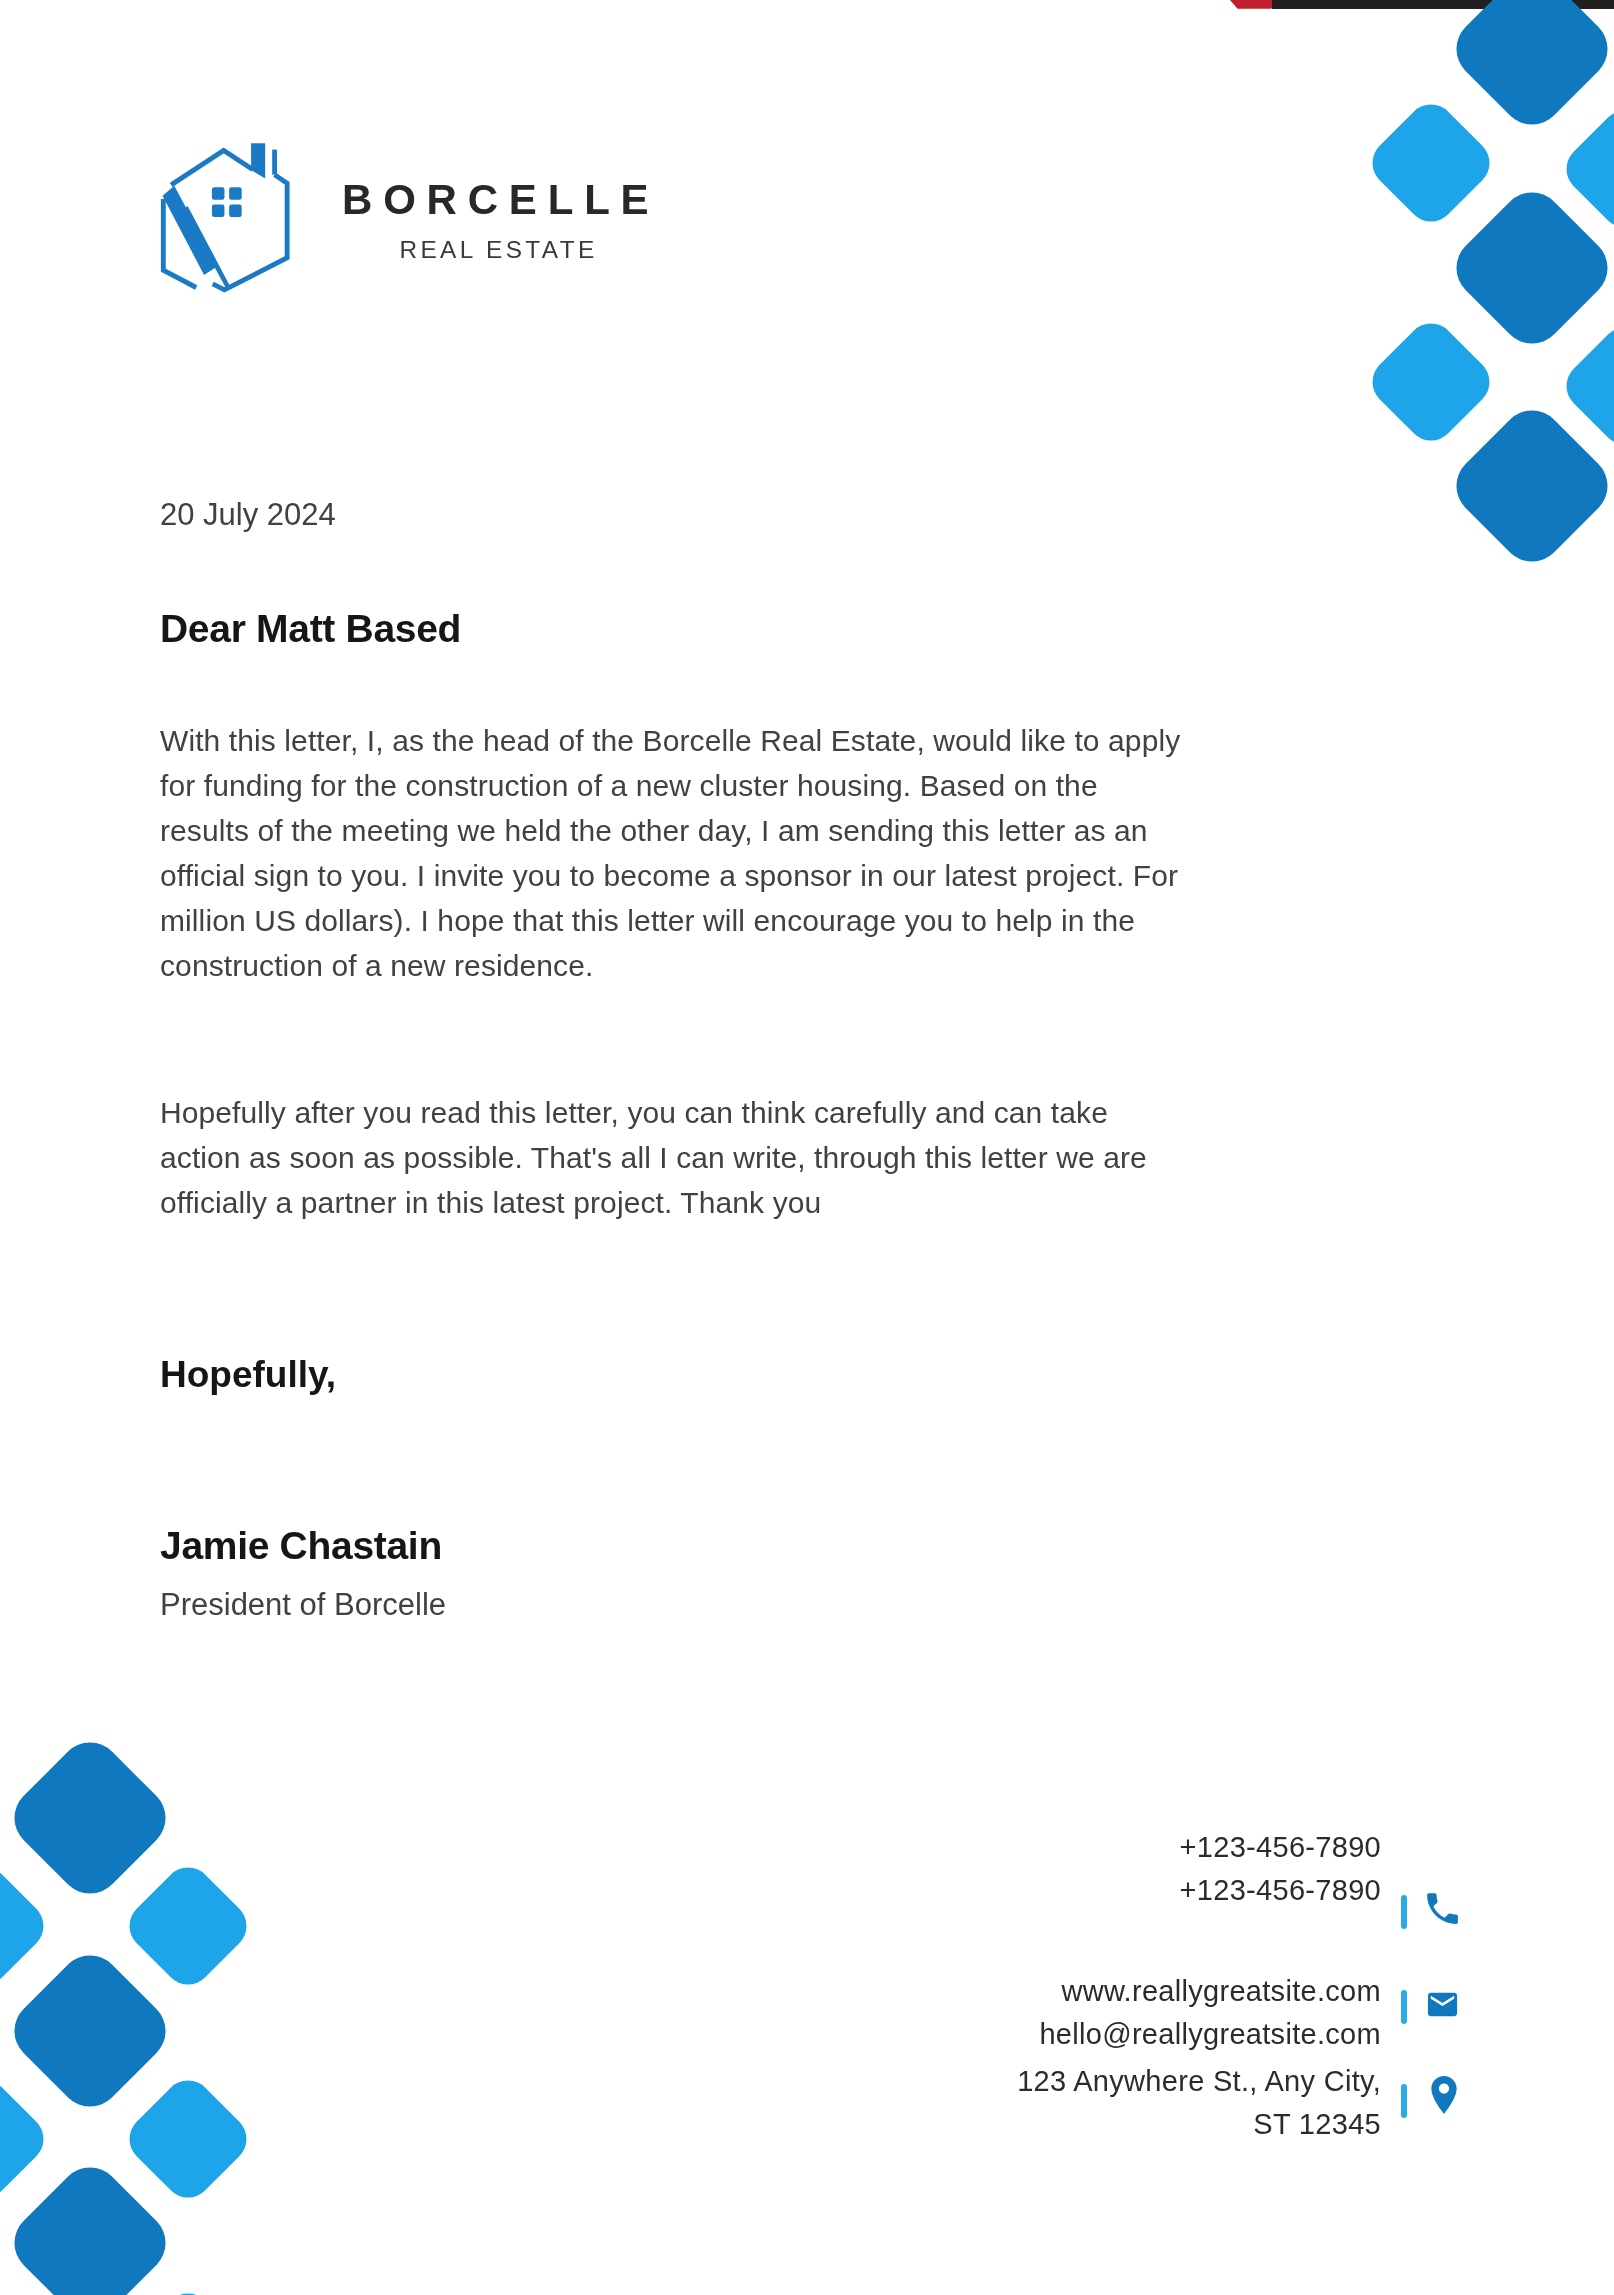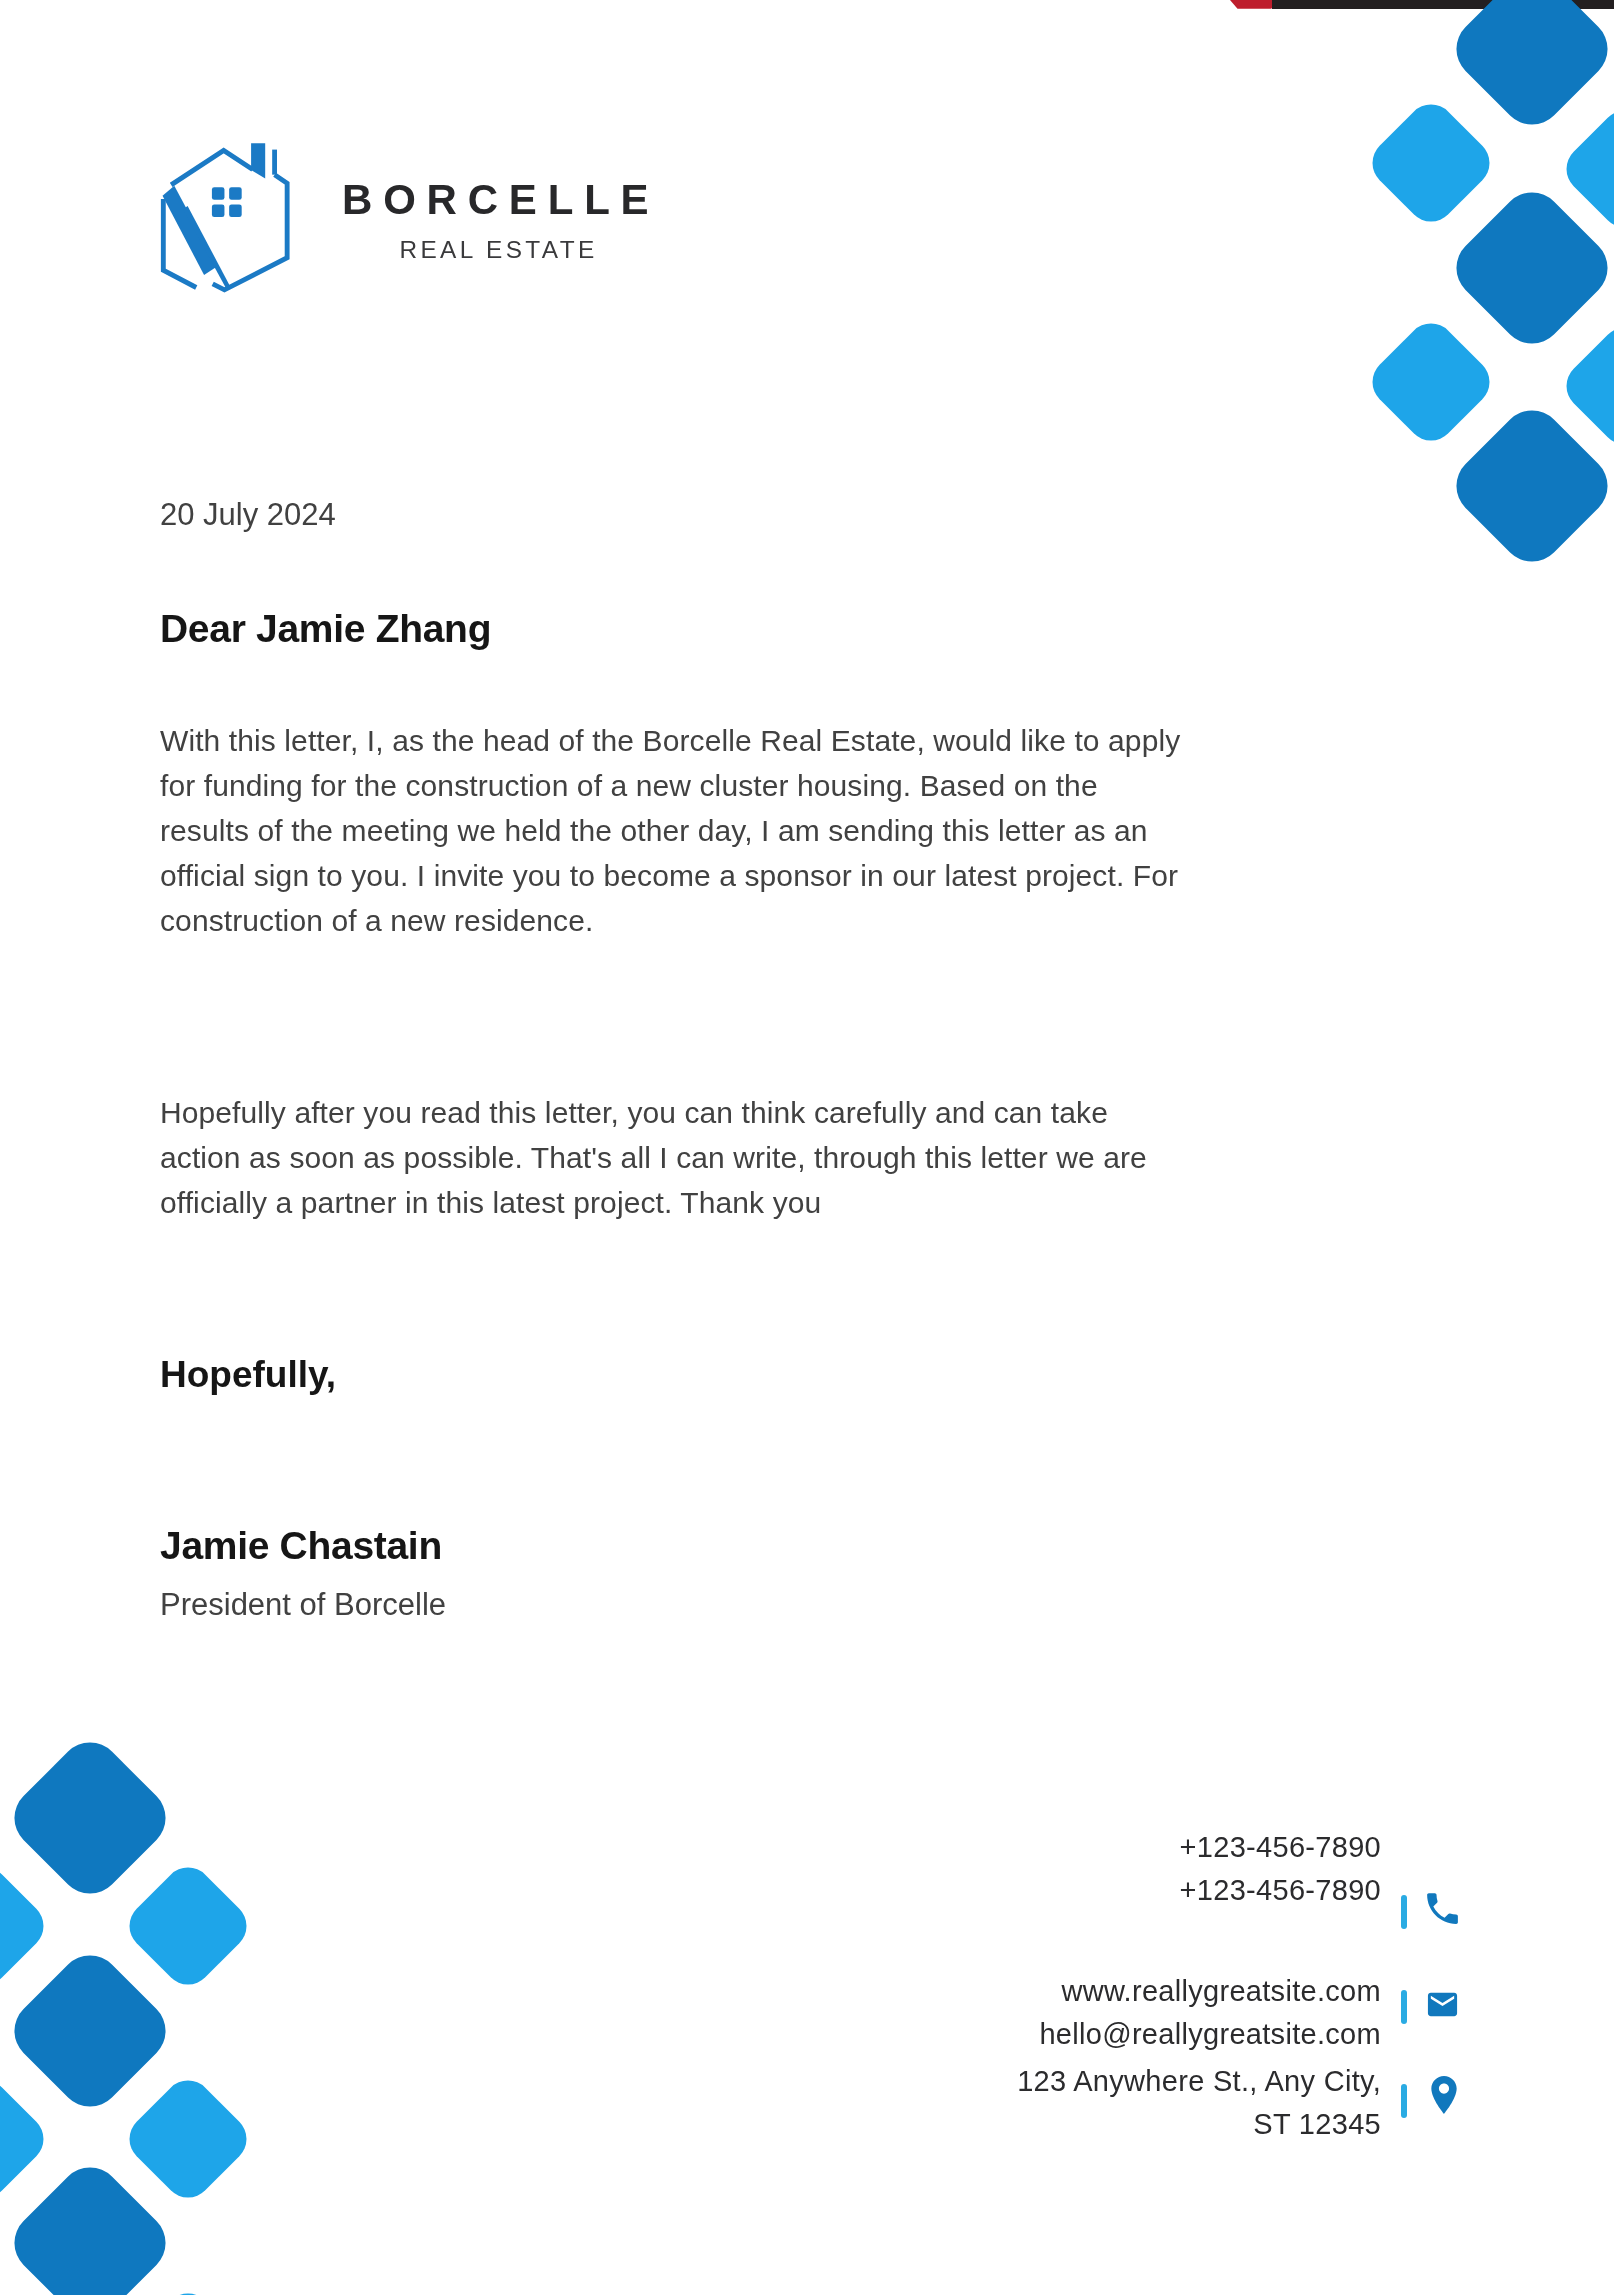--- a/index.html
+++ b/index.html
@@ -89,27 +89,28 @@
       <rect x="37.5" y="36.5" width="8" height="8" rx="1.5"></rect>
       <rect x="48.5" y="36.5" width="8" height="8" rx="1.5"></rect>
       <rect x="37.5" y="47.5" width="8" height="8" rx="1.5"></rect>
       <rect x="48.5" y="47.5" width="8" height="8" rx="1.5"></rect>
     </g>
   </svg>
   <div class="brand-name" style="color: rgb(40, 40, 42);">BORCELLE</div>
   <div class="brand-tagline" style="color: rgb(58, 58, 60);">REAL ESTATE</div>
 
   <div class="date" style="color: rgb(65, 65, 65);">20 July 2024</div>
-  <div class="salutation" style="color: rgb(22, 22, 22);">Dear Jamie Zhang</div>
+  <div class="salutation" style="color: rgb(22, 22, 22);">Dear Matt Based</div>
 
   <div class="para para1" style="color: rgb(65, 65, 65);">
       <div class="tline">With this letter, I, as the head of the Borcelle Real Estate, would like to apply</div>
       <div class="tline">for funding for the construction of a new cluster housing. Based on the</div>
       <div class="tline">results of the meeting we held the other day, I am sending this letter as an</div>
       <div class="tline">official sign to you. I invite you to become a sponsor in our latest project. For</div>
+      <div class="tline">million US dollars). I hope that this letter will encourage you to help in the</div>
       <div class="tline">construction of a new residence.</div>
     </div>
   <div class="para para2" style="color: rgb(65, 65, 65);">
       <div class="tline">Hopefully after you read this letter, you can think carefully and can take</div>
       <div class="tline">action as soon as possible. That's all I can write, through this letter we are</div>
       <div class="tline">officially a partner in this latest project. Thank you</div>
     </div>
 
   <div class="closing" style="color: rgb(22, 22, 22);">Hopefully,</div>
   <div class="sig-name" style="color: rgb(22, 22, 22);">Jamie Chastain</div>

